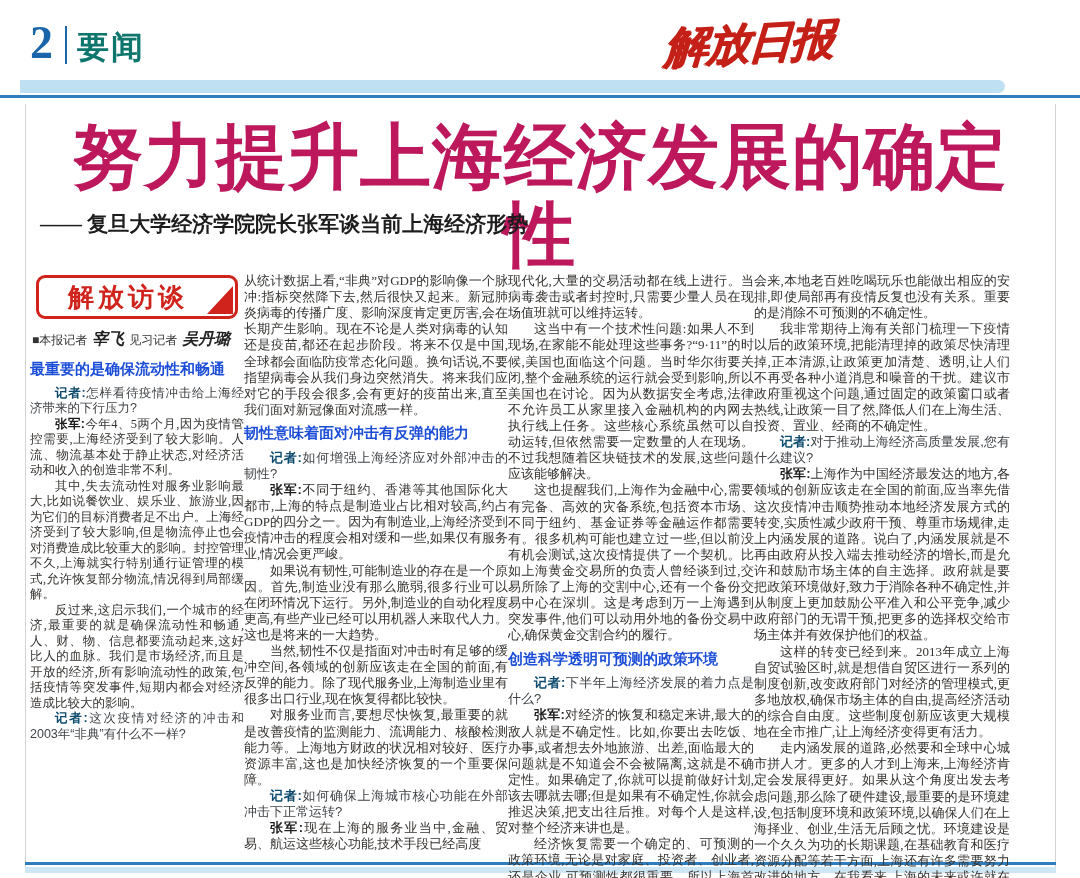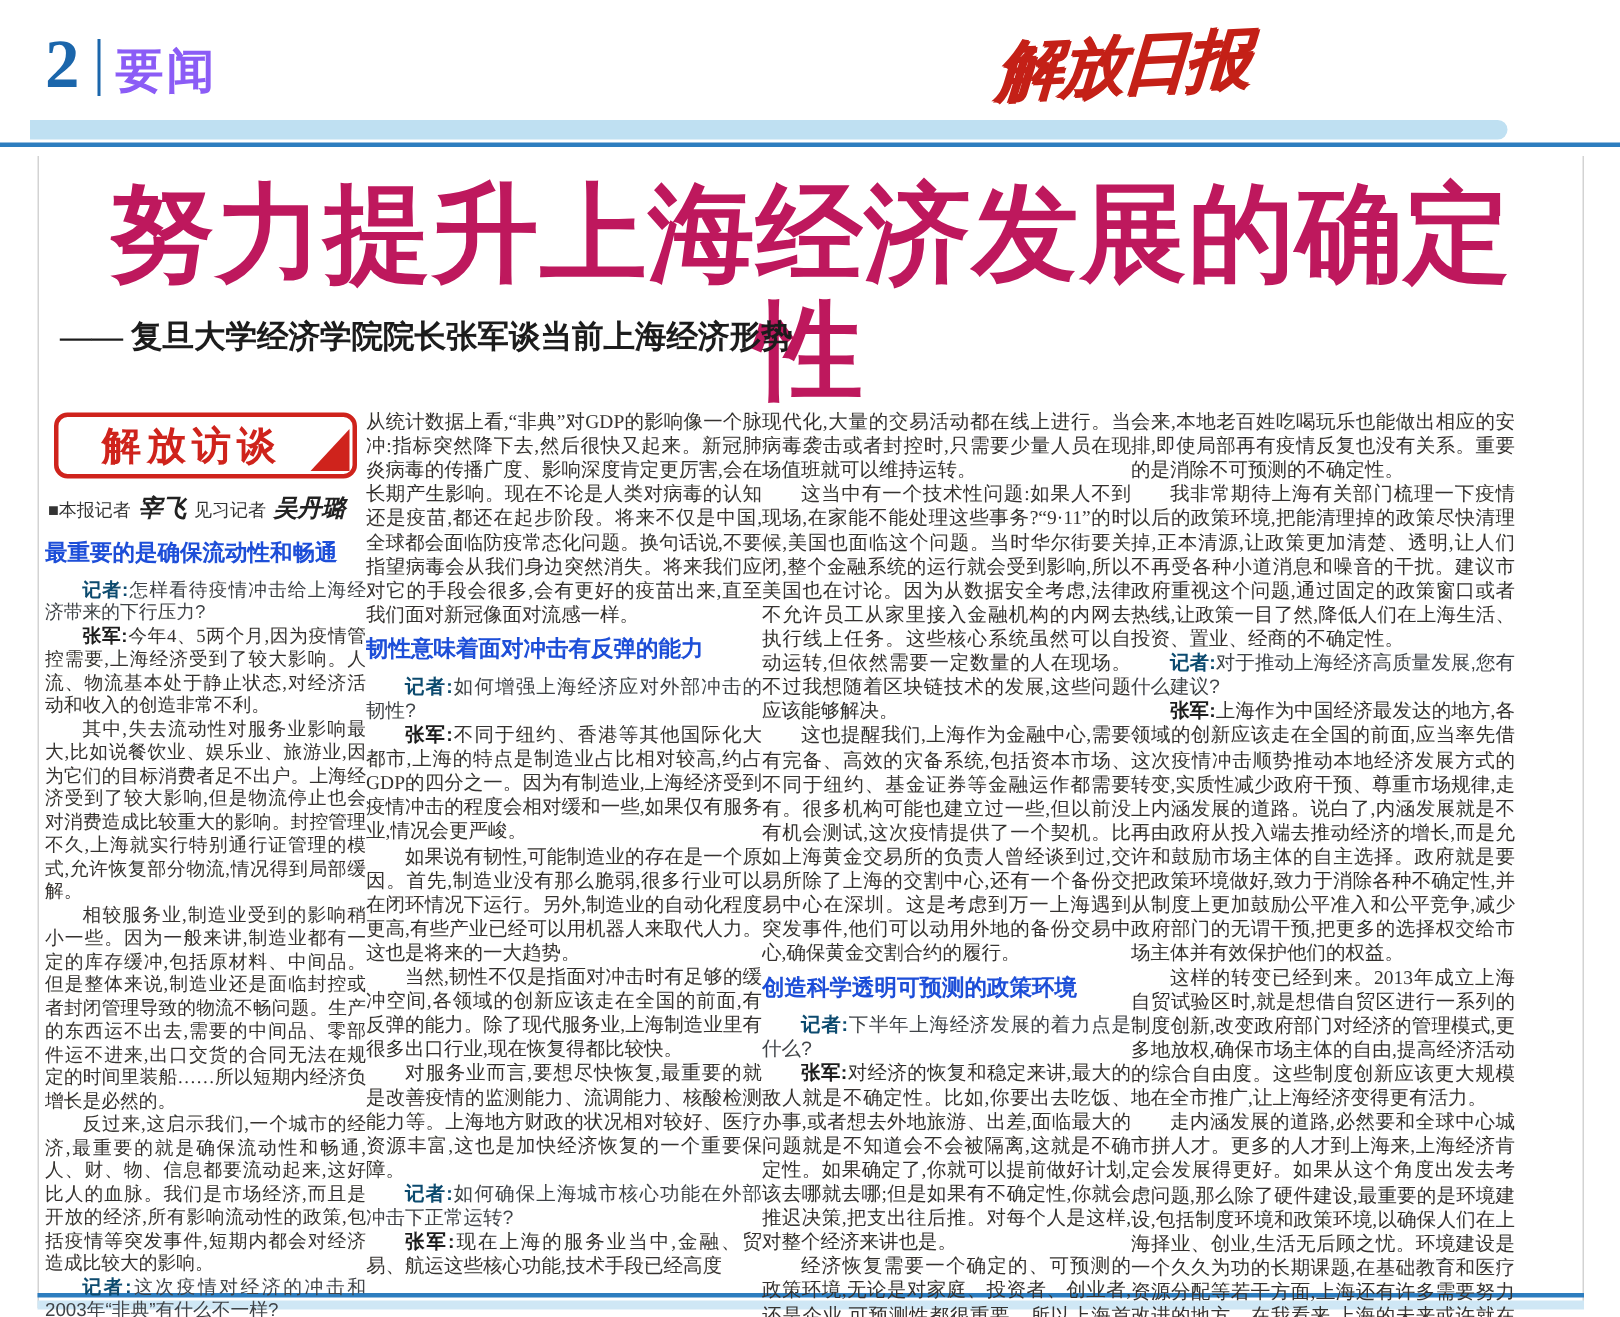--- a/index.html
+++ b/index.html
@@ -4,21 +4,21 @@
 <style>
   html,body{margin:0;padding:0;background:#ffffff;}
   body{width:1080px;height:878px;position:relative;overflow:hidden;
        font-family:"Liberation Sans",sans-serif;-webkit-font-smoothing:antialiased;}
 
   
   .masthead{position:absolute;top:14px;left:30px;right:30px;height:62px;}
   .pageno-wrap{position:absolute;left:0;top:6px;display:flex;align-items:flex-end;}
   .pageno{font-family:"Liberation Serif",serif;font-weight:bold;font-size:46px;line-height:1;color:#1b66ab;}
   .pageno-div{width:2px;height:38px;background:#1b66ab;margin:0 10px 2px 12px;}
-  .section-name{font-size:32px;font-weight:bold;color:#8b5cf6;line-height:1;margin-bottom:3px;letter-spacing:2px;}
+  .section-name{font-size:32px;font-weight:bold;color:#0f766e;line-height:1;margin-bottom:3px;letter-spacing:2px;}
   .logo{position:absolute;left:608px;top:0;width:220px;text-align:center;
         font-family:"Liberation Serif",serif;font-style:italic;font-weight:bold;
         font-size:44px;color:#c42017;transform:rotate(-3deg) skewX(-6deg);
         letter-spacing:-2px;text-shadow:1px 1px 0 #c42017;}
   .bluebar{position:absolute;top:80px;left:20px;width:985px;height:13px;background:#bfe0f2;border-radius:0 7px 7px 0;}
   .blueline{position:absolute;top:95px;left:0;width:1080px;height:3px;background:#2d7dbf;}
 
   
   .side-l,.side-r{position:absolute;top:104px;bottom:6px;width:1px;background:#d3d3d3;}
   .side-l{left:25px;} .side-r{right:24px;}
@@ -95,21 +95,20 @@
     <div class="byline">
       <span>■本报记者</span>
       <span class="name">宰飞</span>
       <span>见习记者</span>
       <span class="name">吴丹璐</span>
     </div>
   <div class="sec-h">最重要的是确保流动性和畅通</div>
       <p class="q"><b class="lbl ql">记者:</b>怎样看待疫情冲击给上海经济带来的下行压力?</p>
       <p class="a"><b class="lbl al">张军:</b>今年4、5两个月,因为疫情管控需要,上海经济受到了较大影响。人流、物流基本处于静止状态,对经济活动和收入的创造非常不利。</p>
       <p class="a">其中,失去流动性对服务业影响最大,比如说餐饮业、娱乐业、旅游业,因为它们的目标消费者足不出户。上海经济受到了较大影响,但是物流停止也会对消费造成比较重大的影响。封控管理不久,上海就实行特别通行证管理的模式,允许恢复部分物流,情况得到局部缓解。</p>
-      <p class="a">相较服务业,制造业受到的影响稍小一些。因为一般来讲,制造业都有一定的库存缓冲,包括原材料、中间品。但是整体来说,制造业还是面临封控或者封闭管理导致的物流不畅问题。生产的东西运不出去,需要的中间品、零部件运不进来,出口交货的合同无法在规定的时间里装船……所以短期内经济负增长是必然的。</p>
       <p class="a">反过来,这启示我们,一个城市的经济,最重要的就是确保流动性和畅通,人、财、物、信息都要流动起来,这好比人的血脉。我们是市场经济,而且是开放的经济,所有影响流动性的政策,包括疫情等突发事件,短期内都会对经济造成比较大的影响。</p>
       <p class="q"><b class="lbl ql">记者:</b>这次疫情对经济的冲击和2003年“非典”有什么不一样?</p>
     </div>
   <div class="col col2">
       <p class="a cont">从统计数据上看,“非典”对GDP的影响像一个脉冲:指标突然降下去,然后很快又起来。新冠肺炎病毒的传播广度、影响深度肯定更厉害,会在长期产生影响。现在不论是人类对病毒的认知还是疫苗,都还在起步阶段。将来不仅是中国,全球都会面临防疫常态化问题。换句话说,不要指望病毒会从我们身边突然消失。将来我们应对它的手段会很多,会有更好的疫苗出来,直至我们面对新冠像面对流感一样。</p>
       <div class="sec-h">韧性意味着面对冲击有反弹的能力</div>
       <p class="q"><b class="lbl ql">记者:</b>如何增强上海经济应对外部冲击的韧性?</p>
       <p class="a"><b class="lbl al">张军:</b>不同于纽约、香港等其他国际化大都市,上海的特点是制造业占比相对较高,约占GDP的四分之一。因为有制造业,上海经济受到疫情冲击的程度会相对缓和一些,如果仅有服务业,情况会更严峻。</p>
       <p class="a">如果说有韧性,可能制造业的存在是一个原因。首先,制造业没有那么脆弱,很多行业可以在闭环情况下运行。另外,制造业的自动化程度更高,有些产业已经可以用机器人来取代人力。这也是将来的一大趋势。</p>
       <p class="a">当然,韧性不仅是指面对冲击时有足够的缓冲空间,各领域的创新应该走在全国的前面,有反弹的能力。除了现代服务业,上海制造业里有很多出口行业,现在恢复得都比较快。</p>

